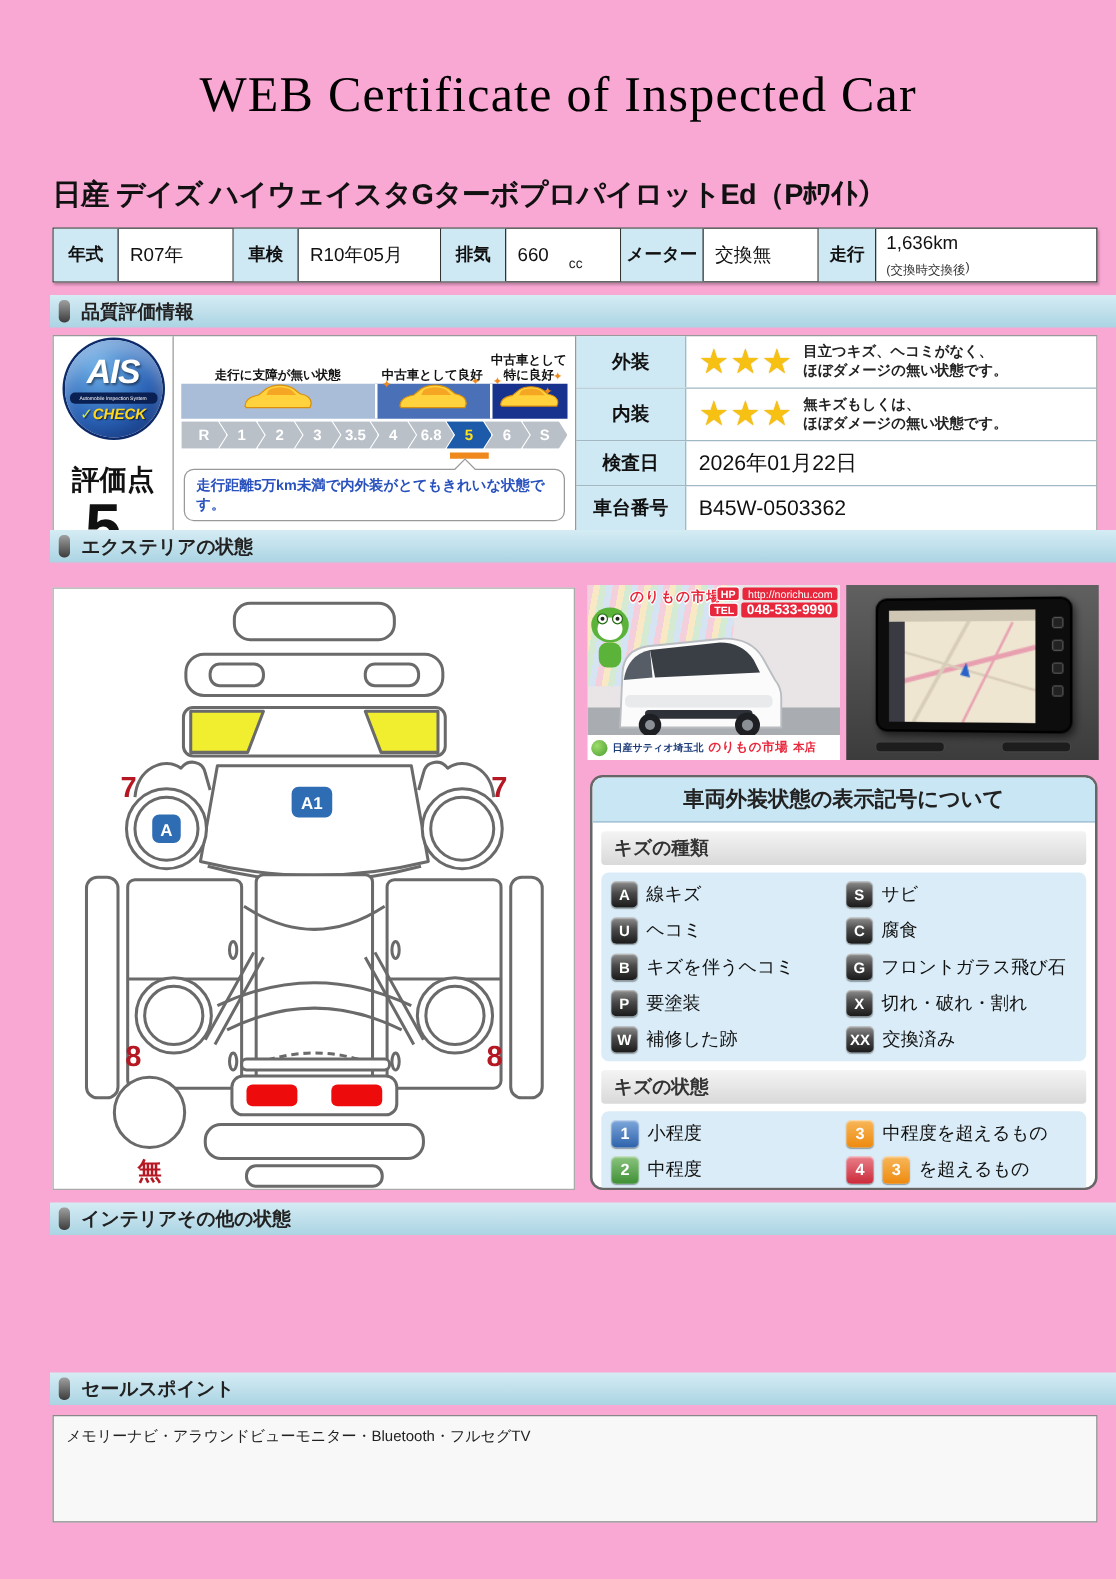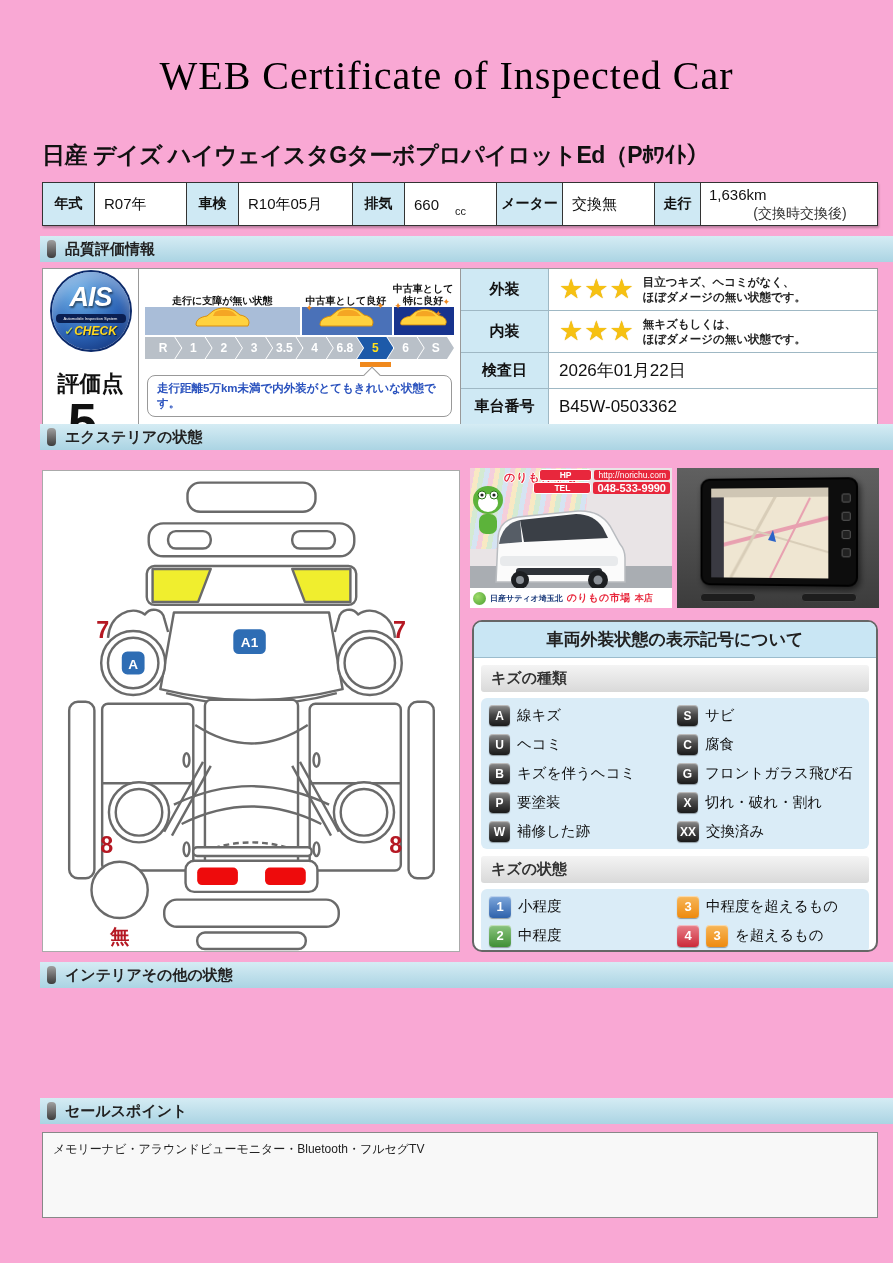--- a/index.html
+++ b/index.html
@@ -24,21 +24,21 @@
   .spec{position:absolute; top:182px; left:42px; width:836px; height:44px; display:flex;
         border:1px solid #333; background:#fff; box-shadow:1px 2px 2px rgba(0,0,0,.25);}
   .spec .cell{border-right:1px solid #333; height:100%; display:flex; align-items:center;}
   .spec .cell:last-child{border-right:none;}
   .spec .lab{background:var(--label_cell); font-weight:bold; font-size:14px; justify-content:center;}
   .spec .val{font-size:15px; padding-left:9px;}
   .w52{width:52px;} .w92{width:92px;} .w114{width:114px;} .w66{width:66px;} .w46{width:46px;}
   .disp-unit{font-size:11px; margin-left:16px; margin-top:14px; color:#222;}
   .mileage{flex:1; flex-direction:column; align-items:stretch !important; justify-content:space-between; padding:3px 4px 2px 8px;}
   .mileage-main{font-size:15px;}
-  .mileage-note{display:flex; justify-content:center; font-size:14px; color:#333; padding-right:2px;margin-left:20px;}
+  .mileage-note{display:flex; justify-content:flex-start; font-size:10px; color:#333; padding-right:2px;}
 
   
   .sec{position:absolute; left:40px; width:886px; height:26px; display:flex; align-items:center; gap:9px;
        padding-left:7px; background:linear-gradient(180deg,var(--header_bg1),var(--header_bg2));}
   .sec-marker{width:9px; height:18px; border-radius:4px; background:linear-gradient(180deg,#a0a0a0,#3c3c3c); flex:none;}
   .sec-label{font-size:15px; font-weight:bold; color:var(--header_text);}
 
   
   .quality{position:absolute; top:268px; left:42px; width:836px; height:157px; border:1px solid #999; display:flex; background:#fff;}
   .q-left{width:96px; border-right:1px solid #999; display:flex; flex-direction:column; align-items:center; padding-top:3px;}
@@ -97,21 +97,21 @@
   .photo{position:relative; width:202px; height:140px; overflow:hidden; flex:none;}
 
   .photo1{background:#e9e4e6;}
   .p1-rainbow{position:absolute; left:0; top:0; width:58%; height:58%; opacity:.75; border-bottom-right-radius:50px;
       background:repeating-linear-gradient(100deg,#f8c8d8 0 5px,#fdeab8 5px 10px,#cdeccc 10px 15px,#cfe4f7 15px 20px);}
   .p1-ground{position:absolute; bottom:20px; left:0; width:100%; height:22px; background:#a9adb2;}
   .p1-market{position:absolute; left:34px; top:2px; font-size:11px; font-weight:bold; color:#e8273c;
       text-shadow:-1px 0 #fff,1px 0 #fff,0 -1px #fff,0 1px #fff; letter-spacing:1px;}
   .p1-banner{position:absolute; right:2px; top:1px; display:flex; flex-direction:column; gap:1px; align-items:flex-end;}
   .p1-brow{display:flex; gap:2px; align-items:center;}
-  .p1-tag{background:#e8273c; color:#fff; font-weight:bold; font-size:8.5px; padding:0 20px; border-radius:3px; border:1px solid #fff;}
+  .p1-tag{background:#e8273c; color:#fff; font-weight:bold; font-size:8.5px; padding:0 3px; border-radius:3px; border:1px solid #fff;}
   .p1-strip{background:#e8273c; color:#fff; font-size:8.5px; padding:0 4px; border-radius:2px;}
   .p1-strip.big{font-size:11px; font-weight:bold;}
   .p1-mascot{position:absolute; left:1px; top:16px;}
   .p1-caption{position:absolute; bottom:0; left:0; width:100%; height:20px; background:#fff; display:flex;
       align-items:center; gap:4px; padding-left:3px;}
   .p1-minimascot{width:13px; height:13px; border-radius:50%; background:radial-gradient(circle at 35% 35%,#9edc6a,#4a9e30); flex:none;}
   .cap-dealer{font-size:8px; font-weight:bold; color:#1a3a7a;}
   .cap-market{font-size:10px; font-weight:bold; color:#e8273c; letter-spacing:0.5px;}
   .cap-branch{font-size:9px; font-weight:bold; color:#e8273c;}
   .p1-car{position:absolute; left:16px; bottom:18px;}

